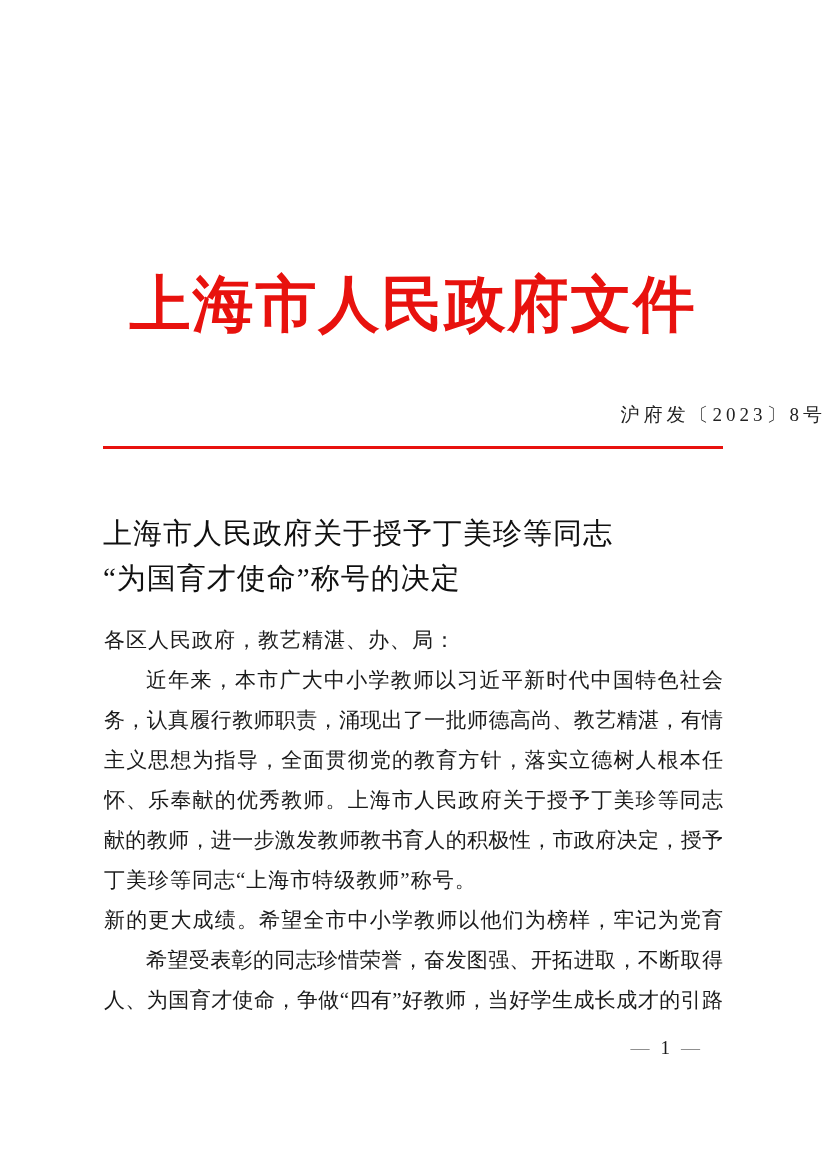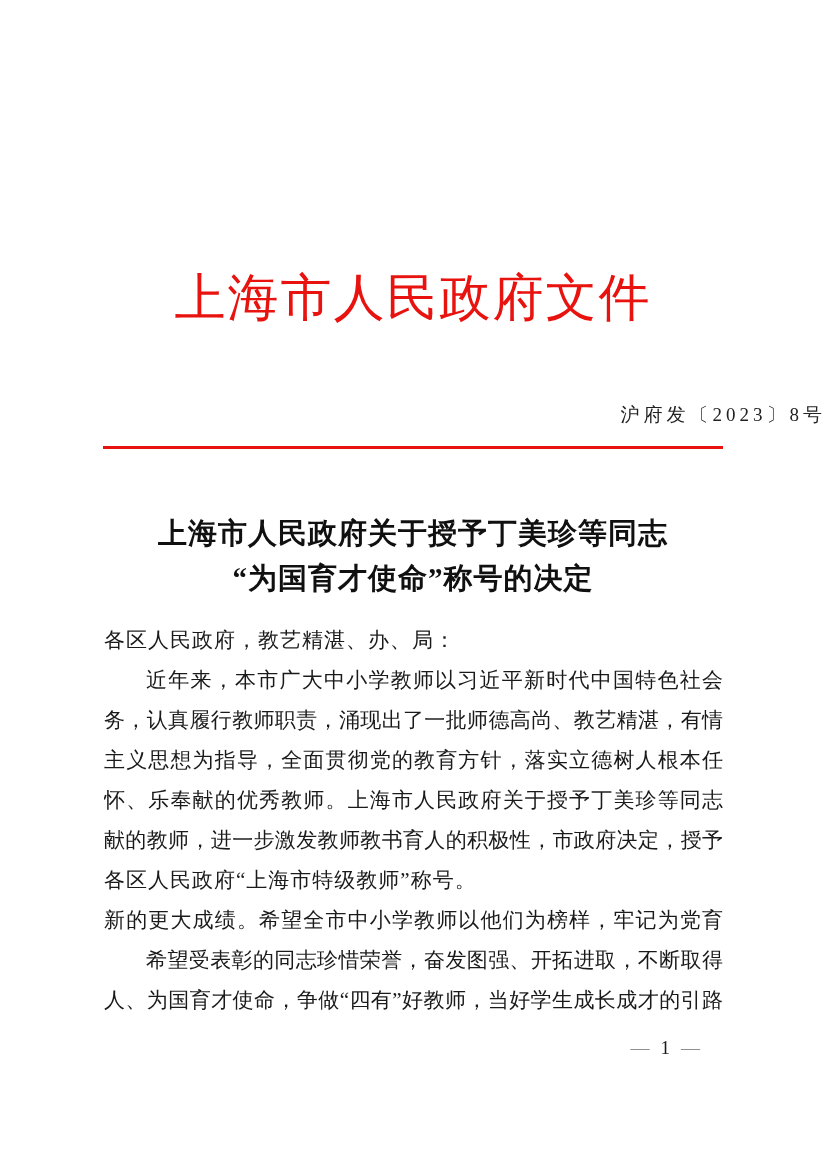--- a/index.html
+++ b/index.html
@@ -10,22 +10,22 @@
     background: #ffffff;
     overflow: hidden;
     font-family: "Liberation Serif", "DejaVu Serif", serif;
   }
   .masthead {
     position: absolute;
     top: 264px;
     left: 0;
     width: 100%;
     text-align: center;
-    font-size: 51px;
-    font-weight: 400;
+    font-size: 61px;
+    font-weight: 700;
     letter-spacing: 2px;
     color: var(--accent, #e8120e);
     font-family: "Liberation Serif", "DejaVu Serif", serif;
     white-space: nowrap;
   }
   .doc-number {
     position: absolute;
     top: 402px;
     left: 0;
     width: 100%;
@@ -42,23 +42,23 @@
     width: 620px;
     height: 2.5px;
     background: var(--accent, #e8120e);
   }
   .doc-title {
     position: absolute;
     top: 511px;
     left: 103px;
     width: 620px;
     margin: 0;
-    text-align: center;
+    text-align: left;
     font-size: 29px;
-    font-weight: bold;
+    font-weight: normal;
     line-height: 45px;
     color: #101010;
     letter-spacing: 1px;
   }
   .doc-title .title-line { display: block; }
   .doc-body {
     position: absolute;
     top: 620px;
     left: 104px;
     width: 619px;
@@ -106,21 +106,21 @@
     <span class="title-line">“为国育才使命”称号的决定</span>
   </h1>
 
   <div class="doc-body">
     <div class="body-line flow-end">各区人民政府，教艺精湛、办、局：</div>
     <div class="body-line indent">近年来，本市广大中小学教师以习近平新时代中国特色社会</div>
     <div class="body-line">务，认真履行教师职责，涌现出了一批师德高尚、教艺精湛，有情</div>
     <div class="body-line">主义思想为指导，全面贯彻党的教育方针，落实立德树人根本任</div>
     <div class="body-line">怀、乐奉献的优秀教师。上海市人民政府关于授予丁美珍等同志</div>
     <div class="body-line">献的教师，进一步激发教师教书育人的积极性，市政府决定，授予</div>
-    <div class="body-line flow-end">各区人民政府“上海市特级教师”称号。</div>
+    <div class="body-line flow-end">丁美珍等同志“上海市特级教师”称号。</div>
     <div class="body-line">新的更大成绩。希望全市中小学教师以他们为榜样，牢记为党育</div>
     <div class="body-line indent">希望受表彰的同志珍惜荣誉，奋发图强、开拓进取，不断取得</div>
     <div class="body-line">人、为国育才使命，争做“四有”好教师，当好学生成长成才的引路</div>
   </div>
 
   <div class="page-number">
     <span class="dash">—</span><span class="num">1</span><span class="dash">—</span>
   </div>
 
 </div>

